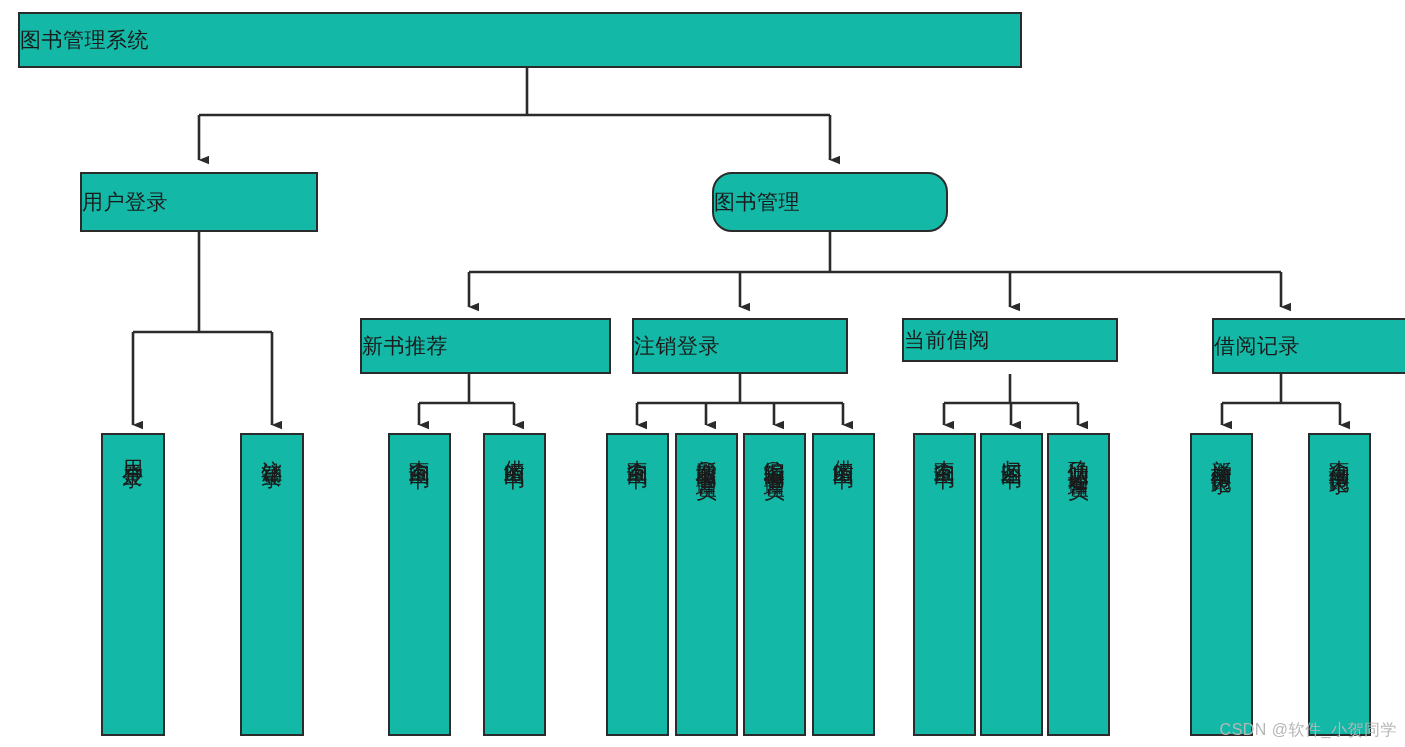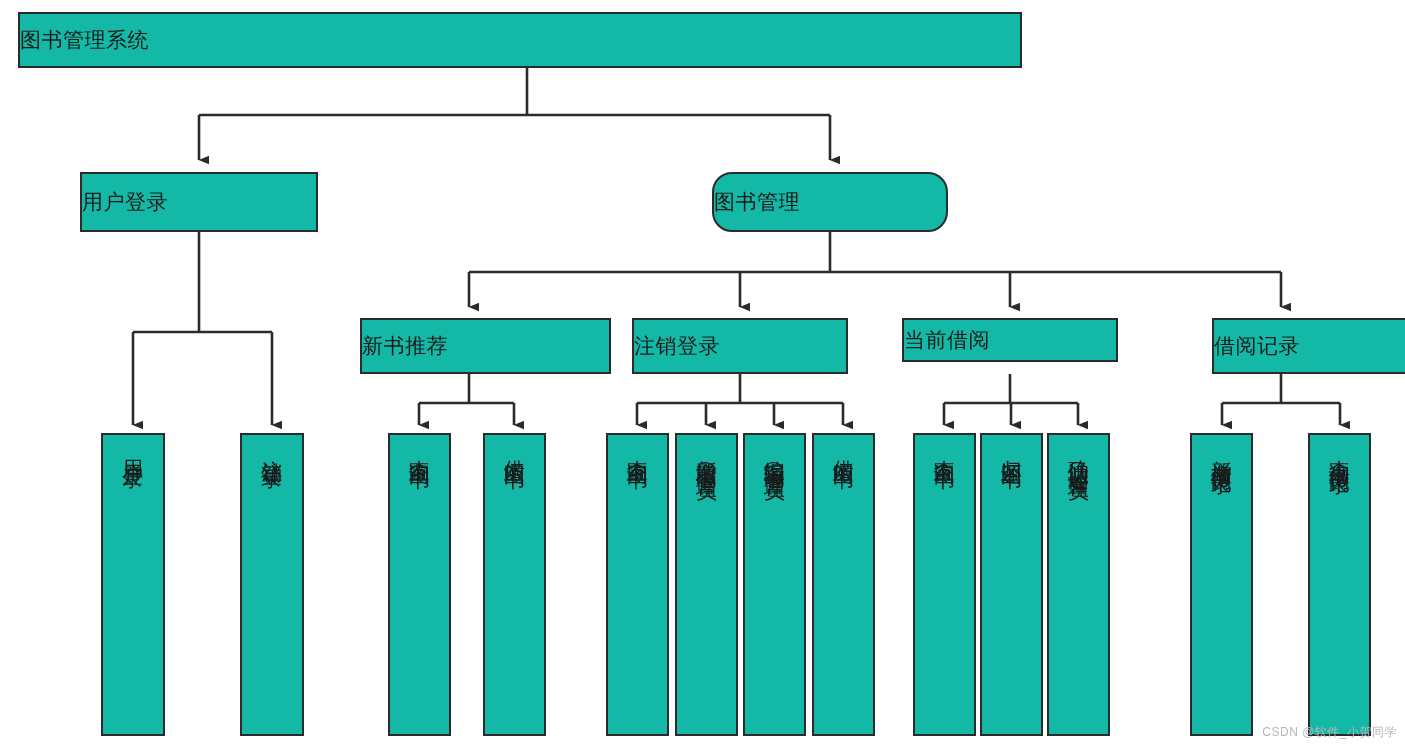--- a/index.html
+++ b/index.html
@@ -54,21 +54,21 @@
     text-orientation: upright;
     font-size: 21px;
     letter-spacing: 3px;
     margin: 0 auto;
   }
   .node.root .label { font-size: 21px; }
   #watermark {
     position: absolute;
     right: 8px;
     bottom: 6px;
-    font-size: 12px;
+    font-size: 16px;
     color: #b6b6b6;
     white-space: nowrap;
     letter-spacing: 0.5px;
   }
 </style>
 </head>
 <body>
 
 <div id="diagram-root">
 

